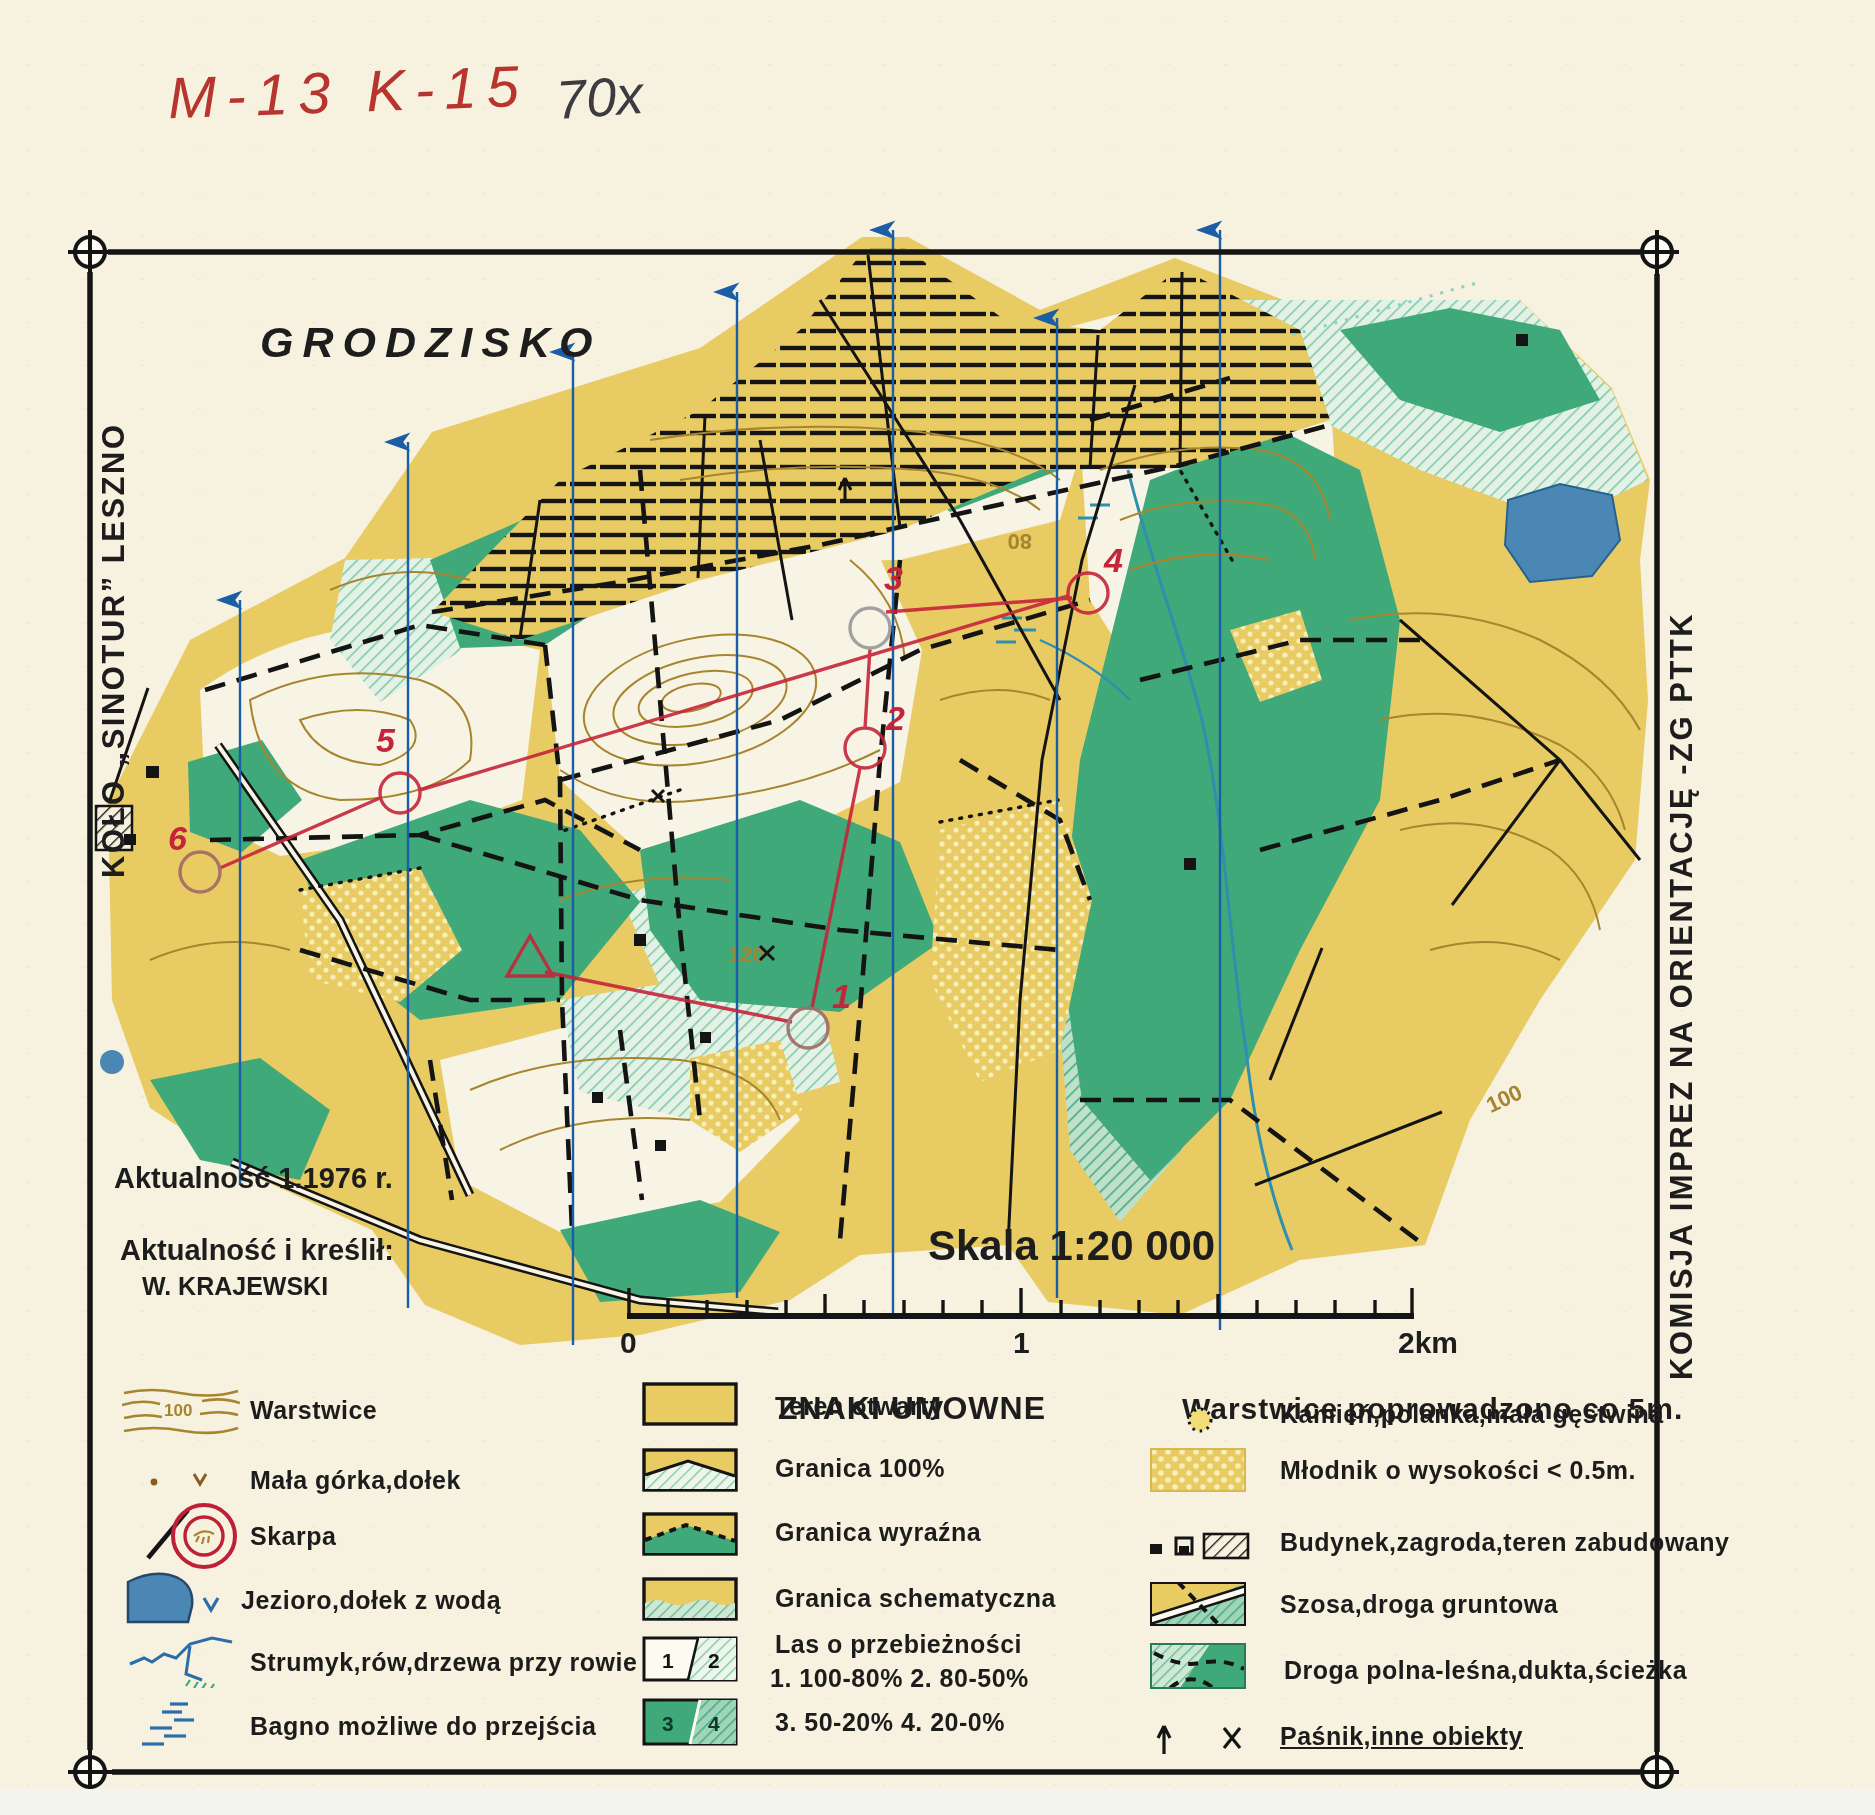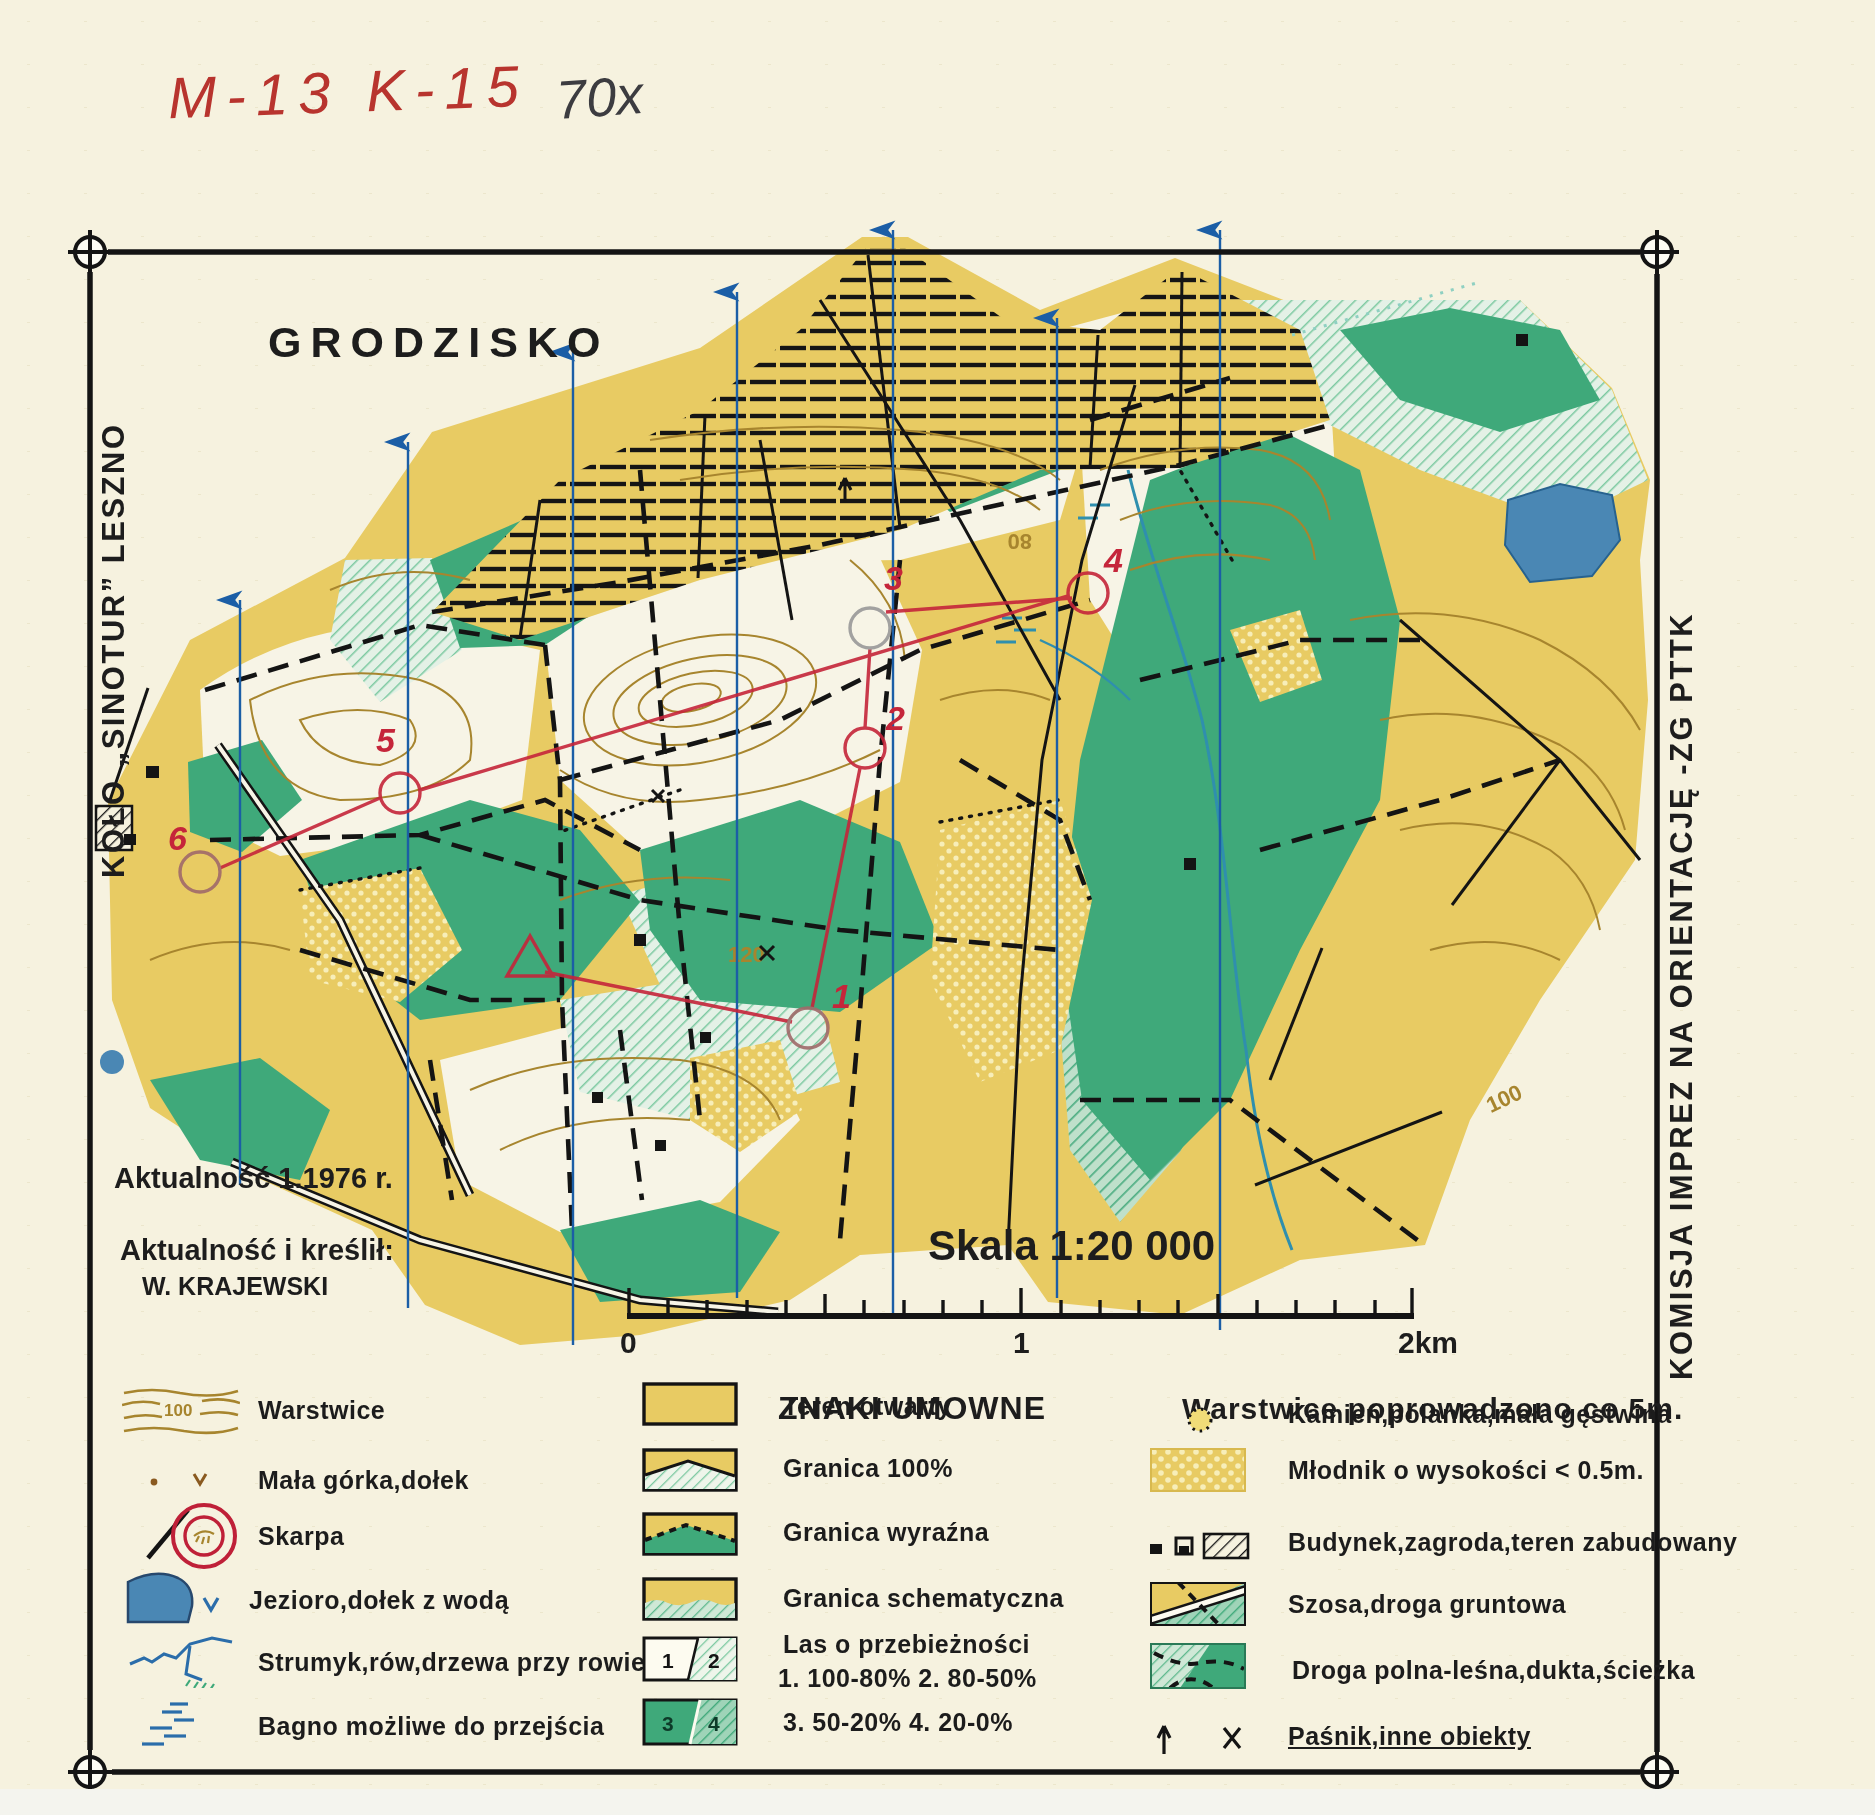--- a/index.html
+++ b/index.html
@@ -13,21 +13,21 @@
   .abs{position:absolute;white-space:nowrap;}
   .hand-red{font-size:58px;color:#b8342e;font-style:italic;letter-spacing:10px;transform:rotate(-2deg);}
   .hand-pencil{font-size:54px;color:#3c3c40;font-style:italic;transform:rotate(-4deg);}
   .map-title{font-size:43px;font-weight:bold;color:#1d1d1d;letter-spacing:9px;}
   .side-text{font-weight:bold;color:#1d1d1d;font-size:31px;letter-spacing:2.5px;
              writing-mode:vertical-rl;transform:rotate(180deg);}
   .credit{font-weight:bold;color:#1d1d1d;font-size:29px;}
   .scale-label{font-weight:bold;color:#1d1d1d;font-size:42px;}
   .tick-label{font-weight:bold;color:#1d1d1d;font-size:30px;}
   .legend-head{font-weight:bold;color:#1d1d1d;font-size:32px;letter-spacing:1px;}
-  .lb{position:absolute;font-weight:bold;color:#1c1c1c;font-size:25px;white-space:nowrap;letter-spacing:0.5px;margin-left:8px;}
+  .lb{position:absolute;font-weight:bold;color:#1c1c1c;font-size:25px;white-space:nowrap;letter-spacing:0.5px;}
   .ic{position:absolute;}
 </style>
 </head>
 <body>
 
 <div class="page">
 
   <svg class="map-svg" width="1875" height="1815" viewBox="0 0 1875 1815">
     <defs>
       <pattern id="hatchL" width="9" height="9" patternUnits="userSpaceOnUse" patternTransform="rotate(45)">
@@ -291,21 +291,21 @@
         <line x1="1335" y1="1316" x2="1335" y2="1300"></line>
           <line x1="1375" y1="1316" x2="1375" y2="1300"></line>
         <line x1="1412" y1="1316" x2="1412" y2="1288"></line>
       </g>
     </g>
   </svg>
 
   <div class="abs hand-red" style="left:168px;top:58px;">M-13 K-15</div>
   <div class="abs hand-pencil" style="left:556px;top:66px;">70x</div>
 
-  <div class="abs map-title" style="left:268px;top:318px;">GRODZISKO</div>
+  <div class="abs map-title" style="left:260px;top:318px;font-style:italic;">GRODZISKO</div>
 
   <div class="abs side-text" style="left:96px;top:278px;height:600px;">KOŁO „SINOTUR” LESZNO</div>
   <div class="abs side-text" style="left:1664px;top:640px;height:740px;">KOMISJA IMPREZ NA ORIENTACJĘ -ZG PTTK</div>
 
   <div class="abs credit" style="left:114px;top:1162px;">Aktualność 1.1976 r.</div>
   <div class="abs credit" style="left:120px;top:1234px;">Aktualność i kreślił:</div>
   <div class="abs credit" style="left:142px;top:1272px;font-size:25px;">W. KRAJEWSKI</div>
 
   <div class="abs scale-label" style="left:928px;top:1222px;">Skala 1:20 000</div>
   <div class="abs tick-label" style="left:620px;top:1326px;">0</div>

